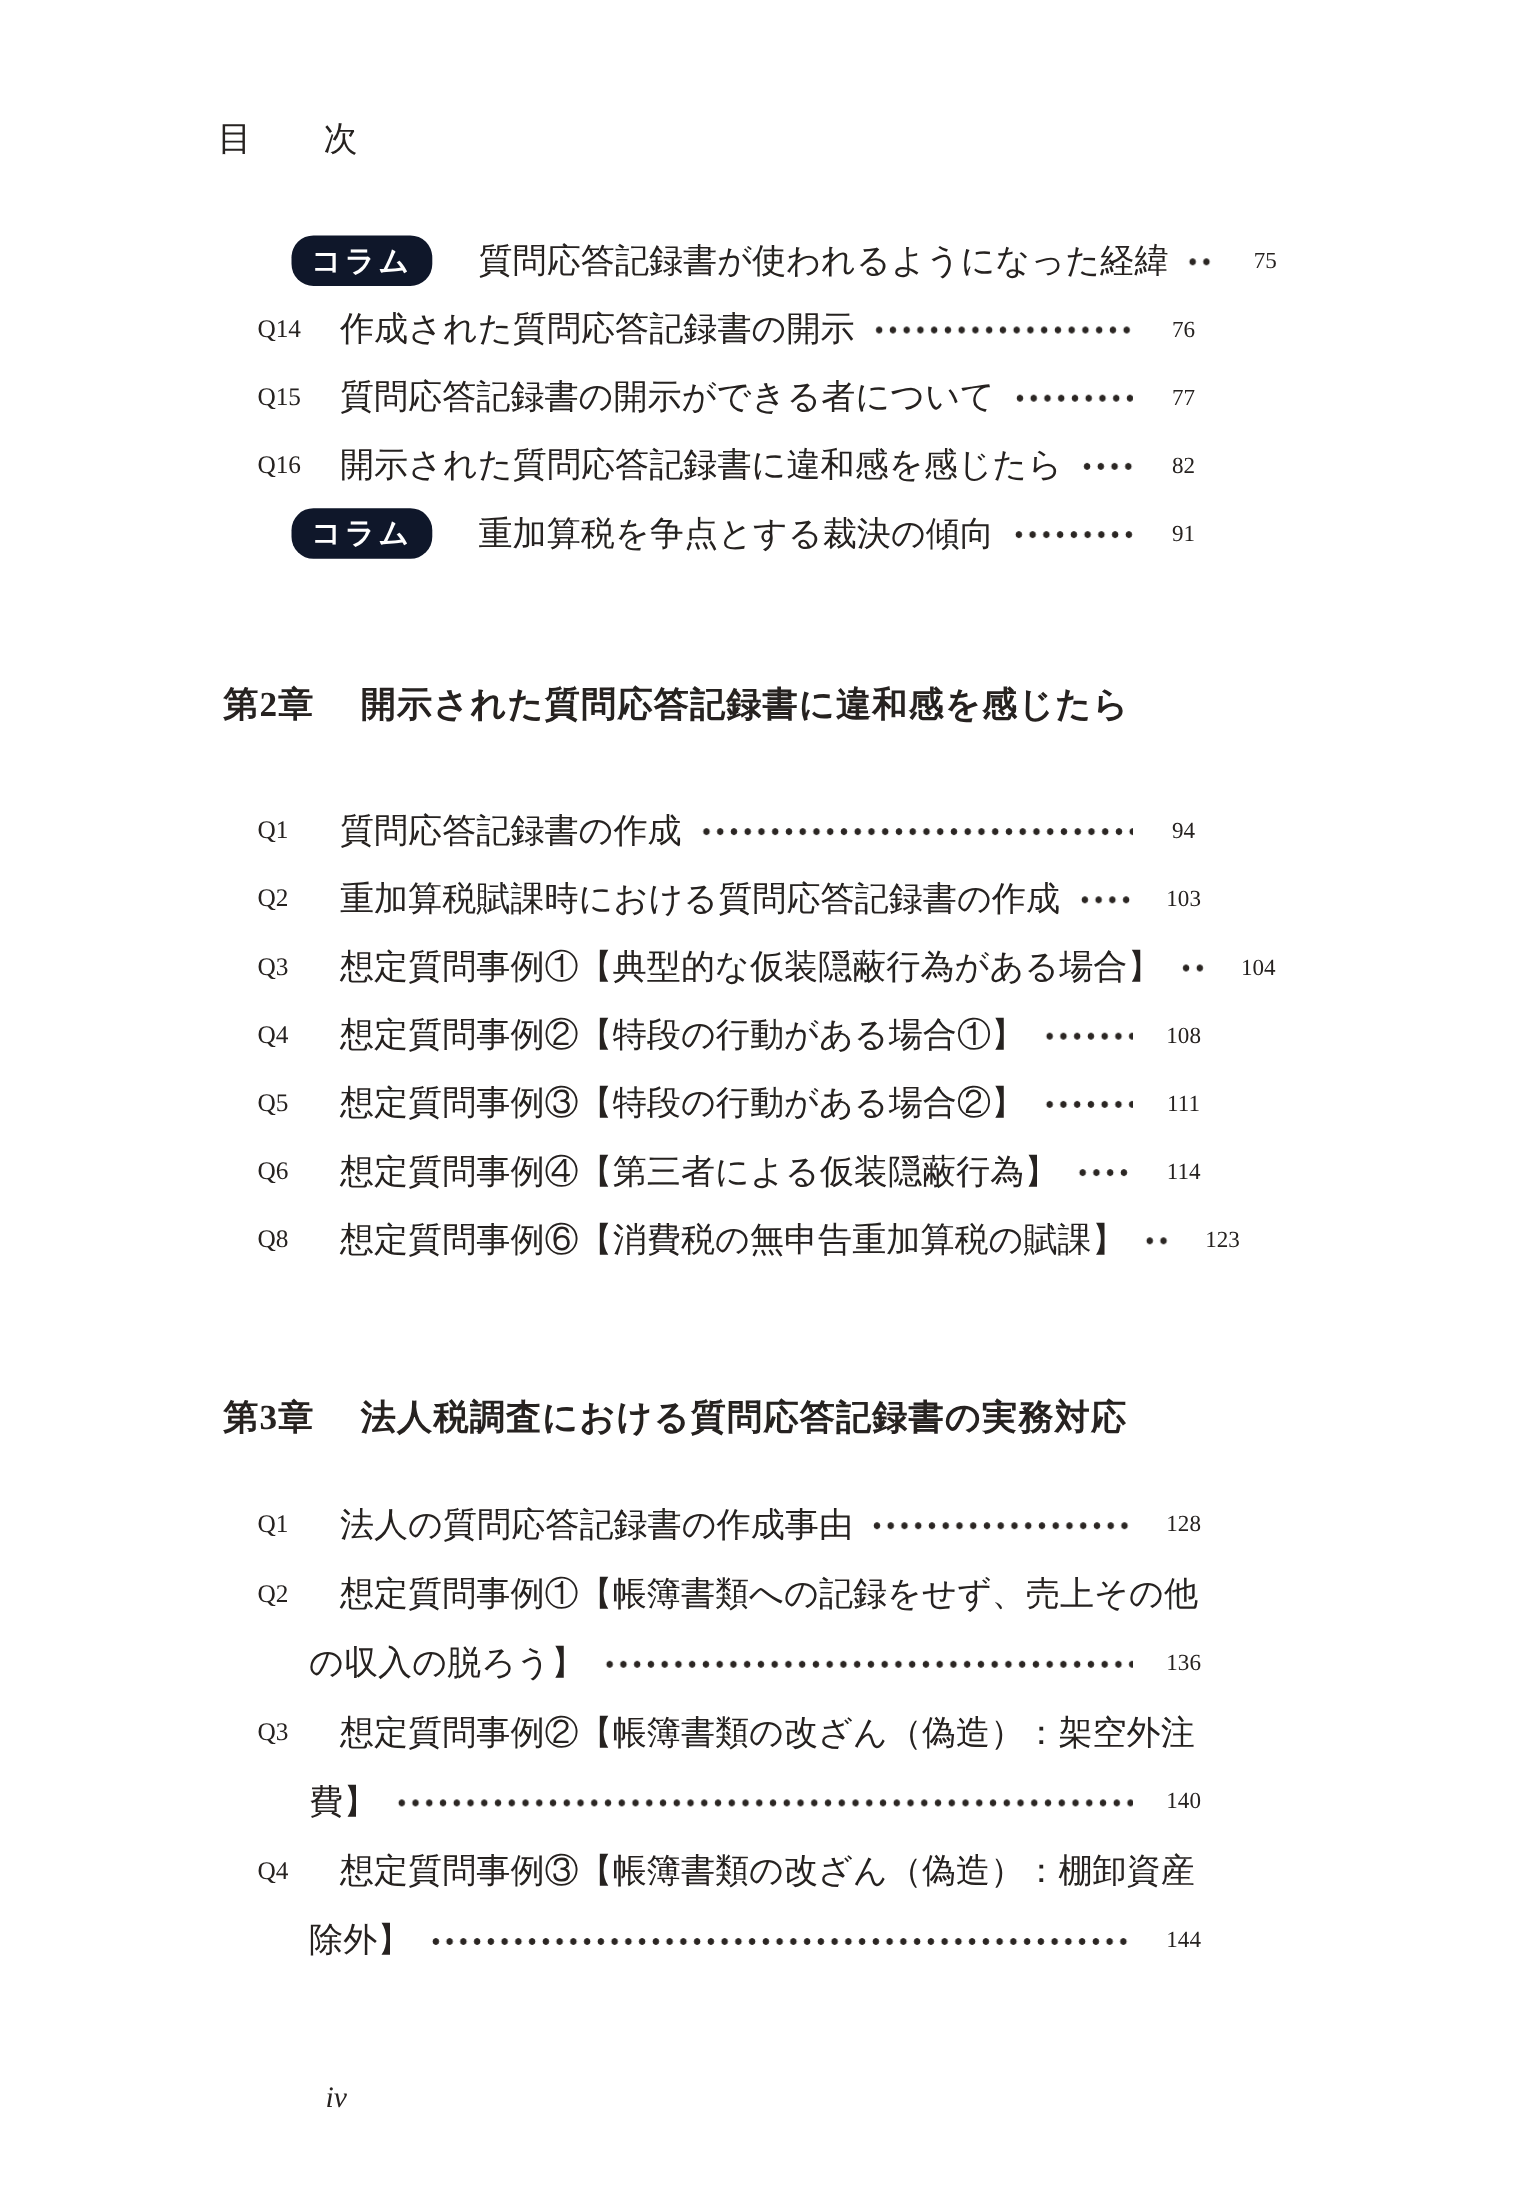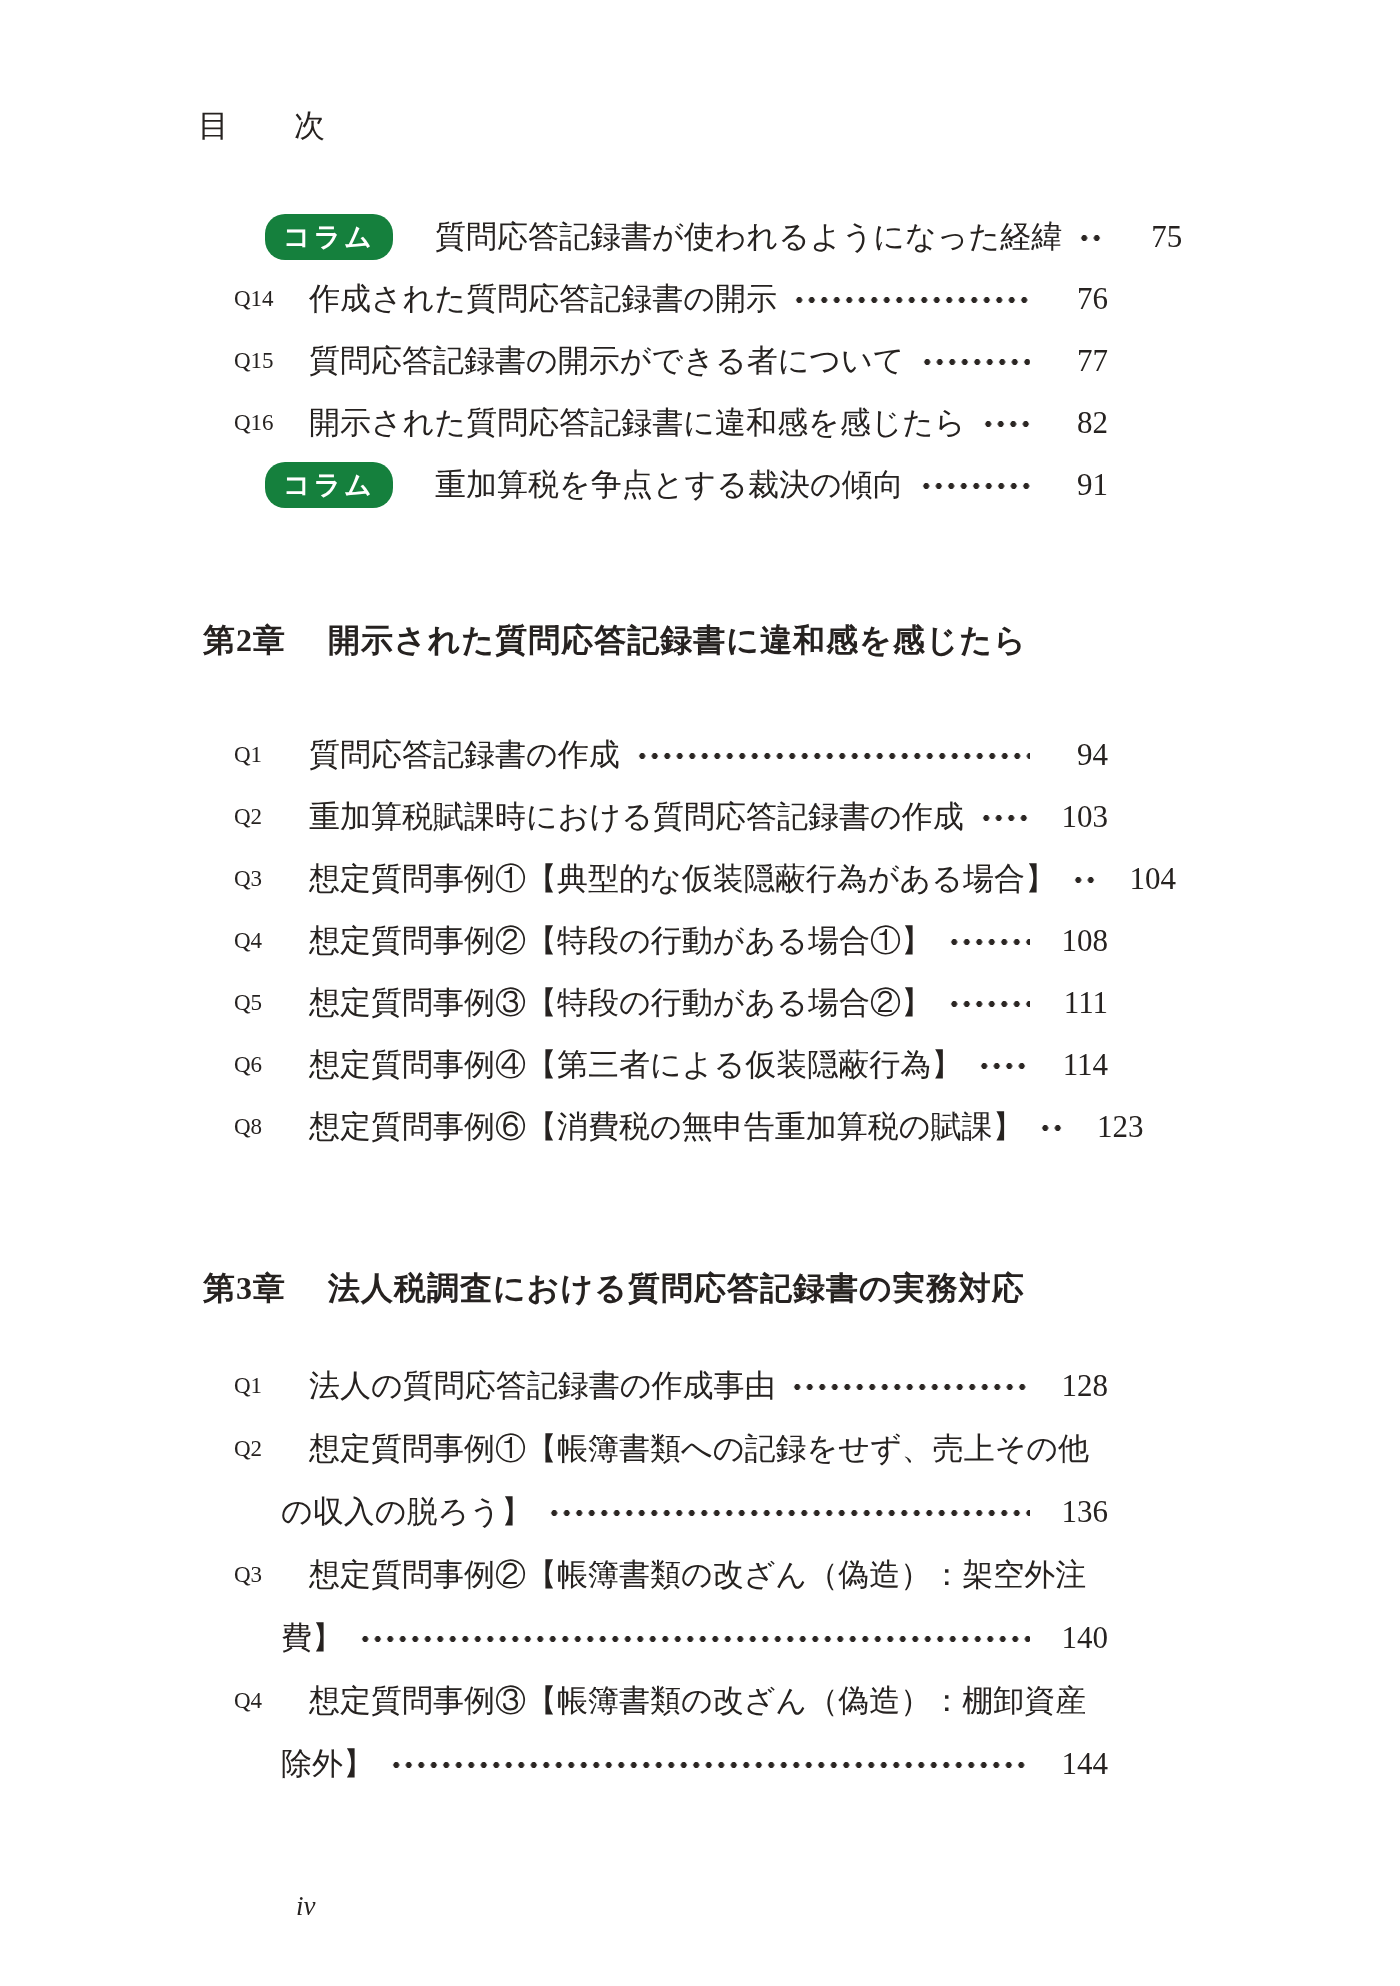--- a/index.html
+++ b/index.html
@@ -43,21 +43,21 @@
     font-size: 23px;
     flex-shrink: 0;
   }
   .badge {
     display: flex;
     align-items: center;
     justify-content: center;
     width: 128px;
     height: 46px;
     border-radius: 20px;
-    background: #15803d;
+    background: #0f172a;
     color: #ffffff;
     font-family: "Liberation Sans", "DejaVu Sans", sans-serif;
     font-weight: bold;
     font-size: 27px;
     letter-spacing: 3px;
     margin-right: 42px;
     flex-shrink: 0;
   }
   .title { white-space: nowrap; }
   .leader {
@@ -66,22 +66,22 @@
     height: 10px;
     margin: 2px 14px 0 16px;
     background-image: radial-gradient(circle, #2b2623 2.7px, rgba(0,0,0,0) 3.3px);
     background-size: 12.5px 10px;
     background-repeat: repeat-x;
     background-position: left center;
     align-self: center;
   }
   .pagenum {
     min-width: 64px;
-    text-align: right;
-    font-size: 31px;
+    text-align: center;
+    font-size: 21px;
     flex-shrink: 0;
   }
   .chapter {
     display: flex;
     margin: 0 0 0 5px;
     font-size: 32px;
     font-weight: 700;
     line-height: 44px;
     letter-spacing: 1px;
   }

